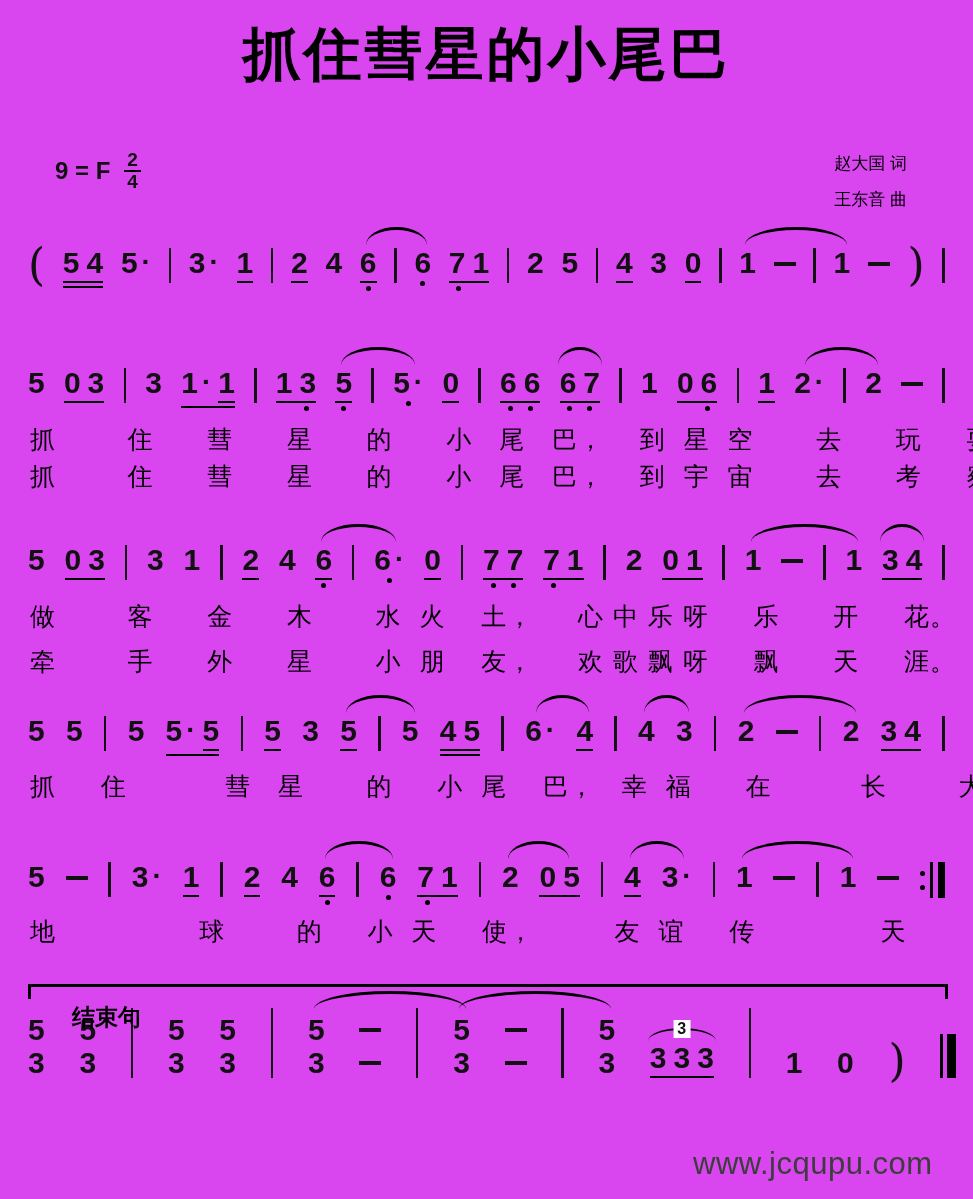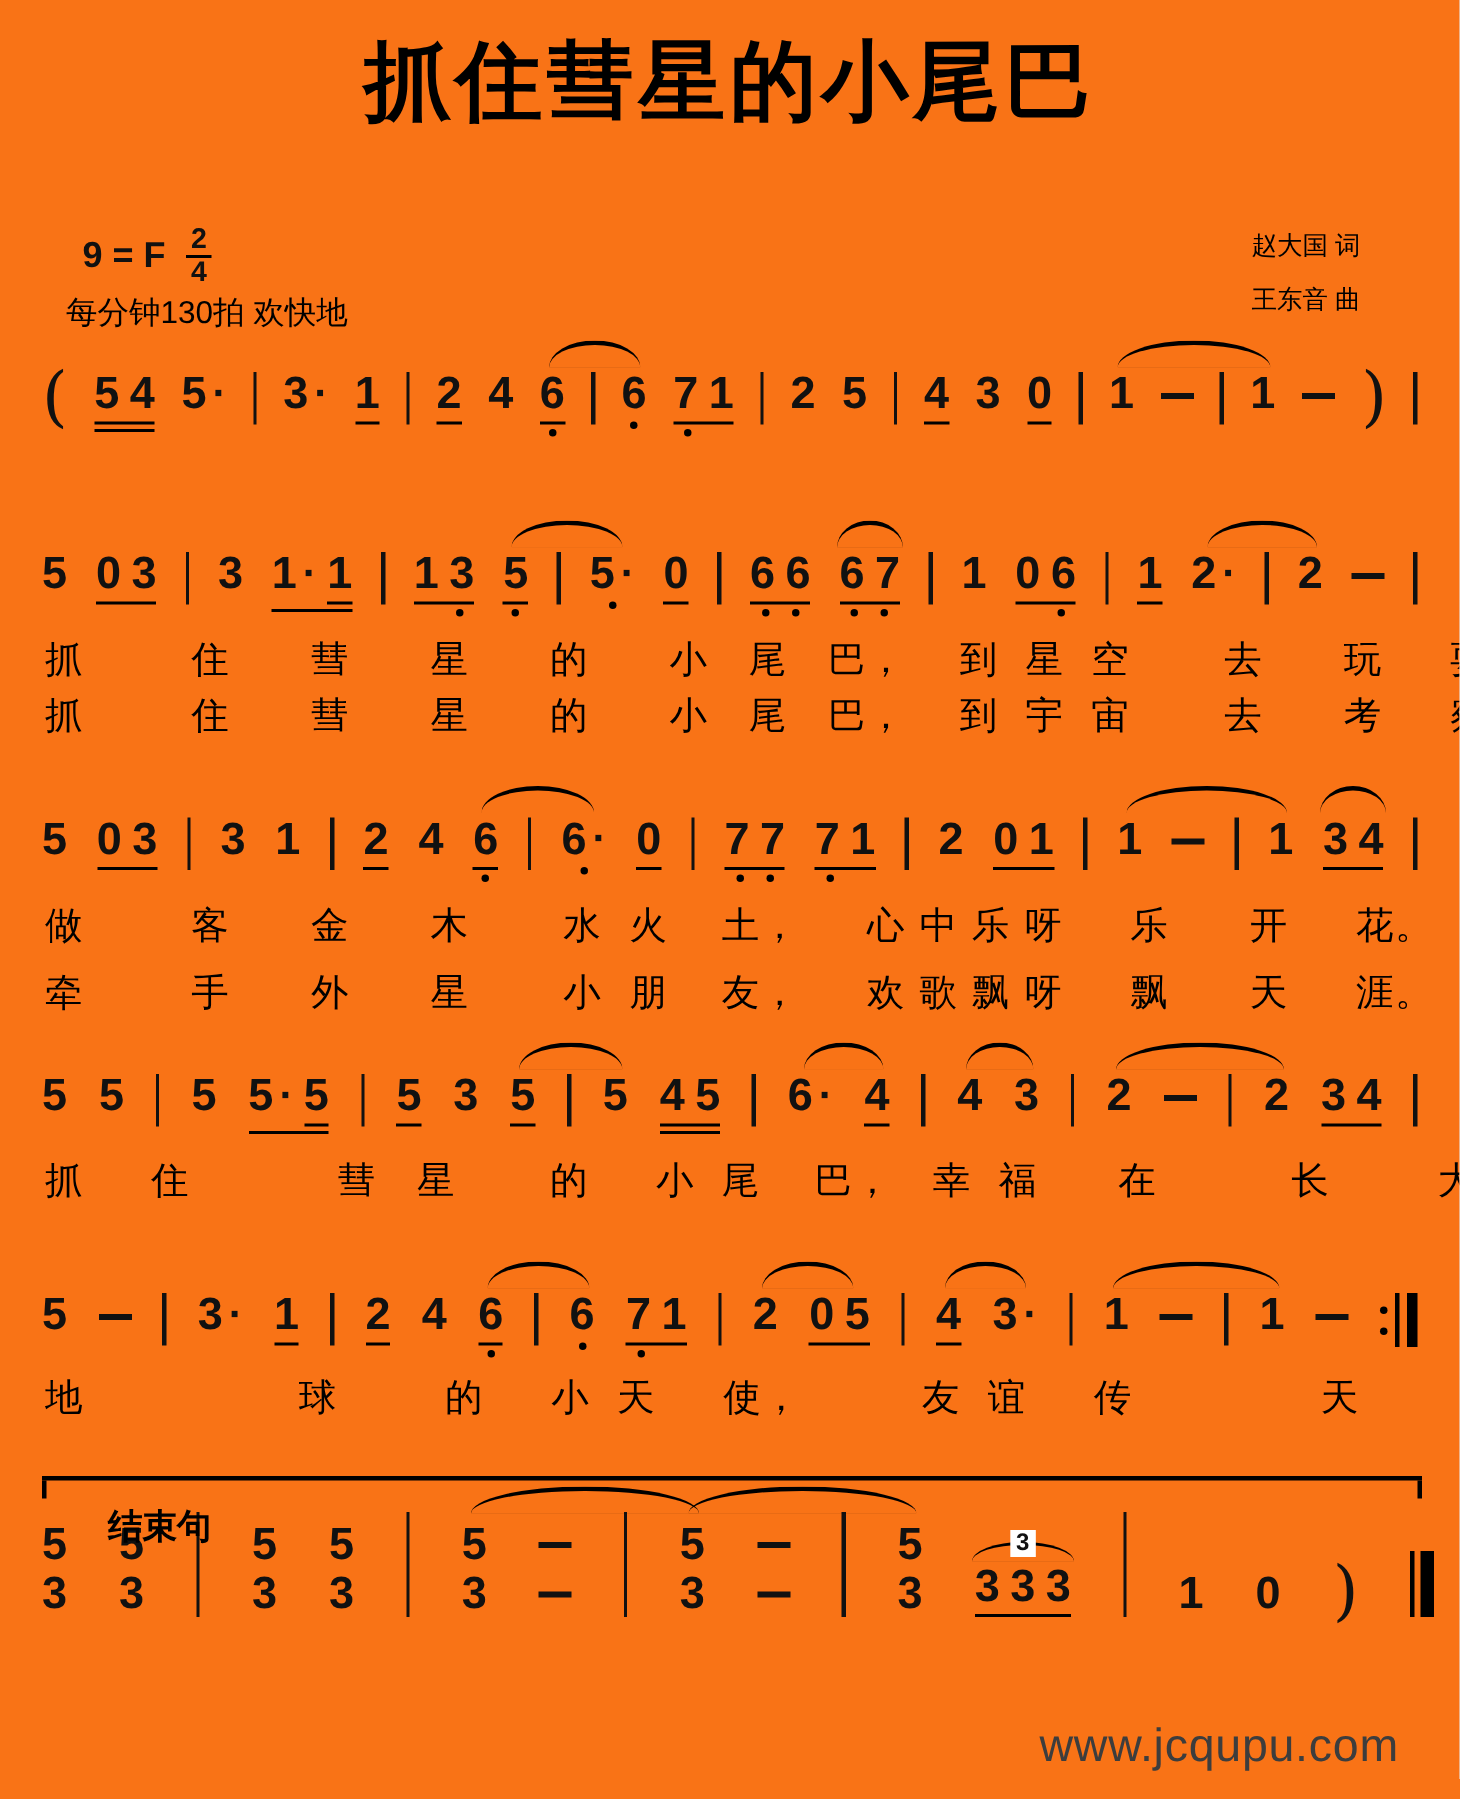--- a/index.html
+++ b/index.html
@@ -1,18 +1,18 @@
 <!DOCTYPE html>
 <html><head>
 <meta charset="utf-8">
 <style>
   html,body{margin:0;padding:0;background:#e8e8e8;}
   .page{
     position:relative;width:973px;height:1199px;margin:0 auto;
-    background:#f97316;color:#111;overflow:hidden;
+    background:#d946ef;color:#111;overflow:hidden;
     font-family:"Liberation Sans",sans-serif;
   }
   
   .title{
     position:absolute;top:8px;left:0;width:100%;text-align:center;
     font-family:"DejaVu Serif",serif;font-weight:900;font-size:58px;
     letter-spacing:3px;line-height:92px;color:#000;
   }
   .keysig{position:absolute;left:55px;top:150px;font-size:24px;font-weight:bold;display:flex;align-items:center;gap:14px;}
   .frac{display:inline-flex;flex-direction:column;align-items:center;line-height:1;font-size:19px;font-weight:bold;}
@@ -79,21 +79,20 @@
   <div class="title">抓住彗星的小尾巴</div>
 
   <div class="keysig">
     <span>9 = F</span>
     <span class="frac">
       <b>2</b>
       <b>4</b>
     </span>
   </div>
 
-  <div class="tempo">每分钟130拍   欢快地</div>
 
   <div class="credits">
     <div>赵大国 词</div>
     <div>王东音 曲</div>
   </div>
 
   <span class="mline" style="top: 248px;">
       <span class="paren">(</span>
       <span class="group">
         <span class="grow">

